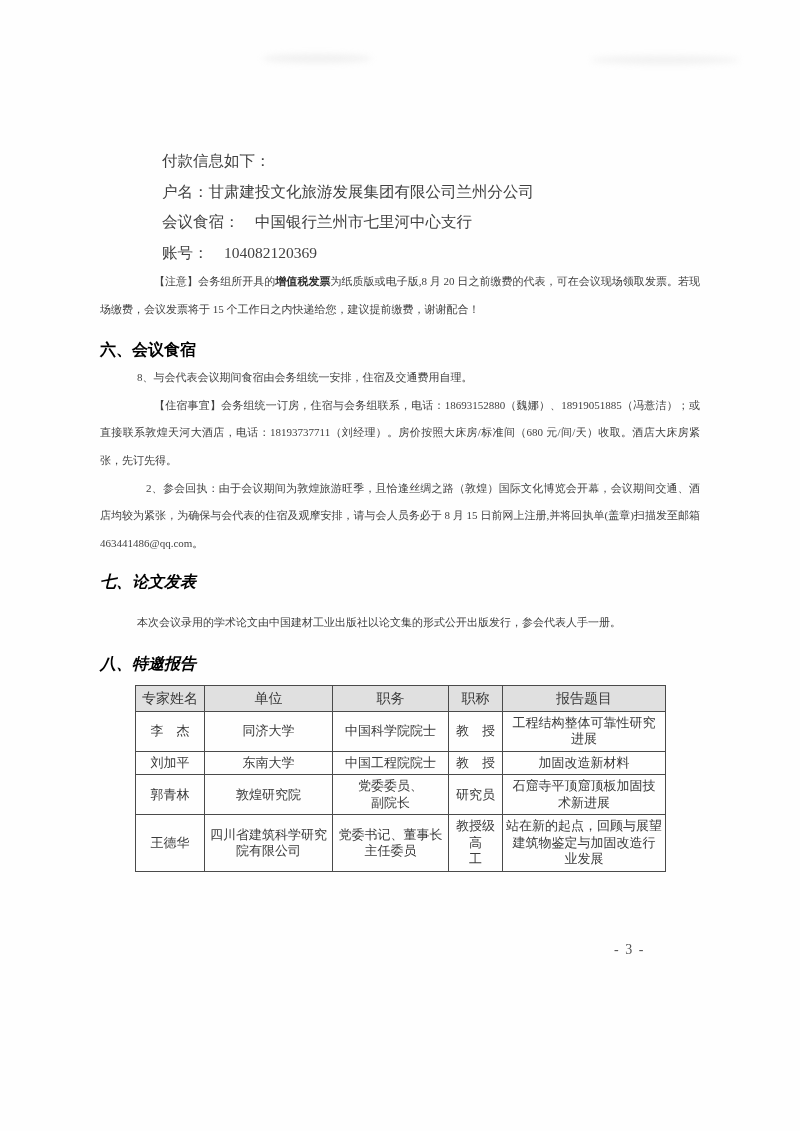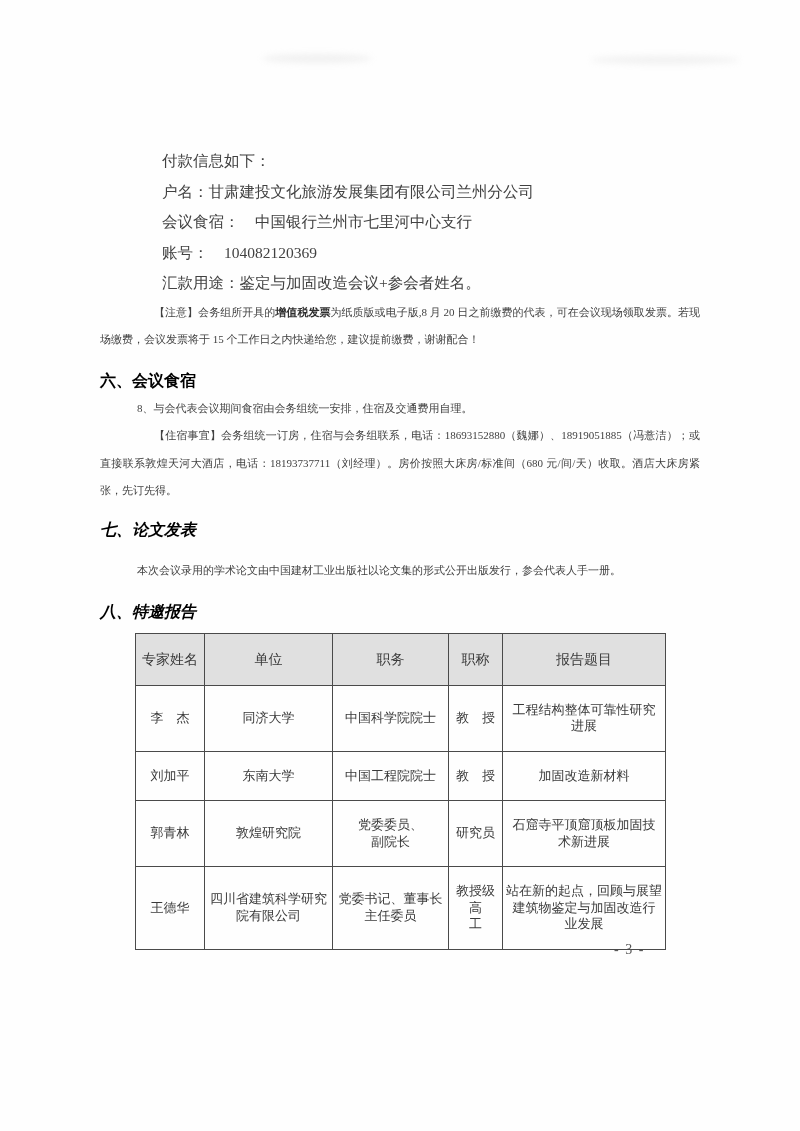--- a/index.html
+++ b/index.html
@@ -23,21 +23,21 @@
     margin:0; font-size:16px; font-weight:bold; line-height:22px; color:#000000;
   }
   .h.six   { margin-top:16px; margin-bottom:3px; }
   .h.seven { margin-top:14px; margin-bottom:16px;font-style:italic; }
   .h.eight { margin-top:16px; margin-bottom:10px;font-style:italic; }
   table.reports {
     border-collapse:collapse; table-layout:fixed; width:530px; margin-left:35px;
   }
   table.reports th, table.reports td {
     border:1px solid #4a4a4a; text-align:center; vertical-align:middle;
-    white-space:pre-line; padding:16px 1px; overflow:hidden;margin-left:44px;
+    white-space:pre-line; padding:3px 1px; overflow:hidden;margin-left:44px;
   }
   table.reports th {
     background:#e0e0e0; font-weight:normal; font-size:14px; line-height:19px;
     color:#3a3a3a;
   }
   table.reports td { font-size:13px; line-height:16.5px; color:#3a3a3a; }
   .pagenum {
     position:absolute; left:614px; top:942px; font-size:14px; color:#555555;
     letter-spacing:1.5px; font-family:"Liberation Serif",serif;
   }
@@ -55,28 +55,28 @@
   <div class="smudge s1"></div>
   <div class="smudge s2"></div>
 
   <div class="content">
 
     <div class="payment">
       <p>付款信息如下：</p>
       <p>户名：甘肃建投文化旅游发展集团有限公司兰州分公司</p>
       <p>会议食宿：　中国银行兰州市七里河中心支行</p>
       <p>账号：　104082120369</p>
-      <p>汇款用途：鉴定与加固改造会议+参会者姓名。</p>
     </div>
 
     <p class="para"><span class="indent-sp" style="margin-left:54px;">【注意】会务组所开具的</span><b>增值税发票</b><span>为纸质版或电子版,8 月 20 日之前缴费的代表，可在会议现场领取发票。若现场缴费，会议发票将于 15 个工作日之内快递给您，建议提前缴费，谢谢配合！</span></p>
 
     <h2 class="h six">六、会议食宿</h2>
     <p class="para indent-num">8、与会代表会议期间食宿由会务组统一安排，住宿及交通费用自理。</p>
     <p class="para indent-bracket">【住宿事宜】会务组统一订房，住宿与会务组联系，电话：18693152880（魏娜）、18919051885（冯薏洁）；或直接联系敦煌天河大酒店，电话：18193737711（刘经理）。房价按照大床房/标准间（680 元/间/天）收取。酒店大床房紧张，先订先得。</p>
+    <p class="para indent-num2">2、参会回执：由于会议期间为敦煌旅游旺季，且恰逢丝绸之路（敦煌）国际文化博览会开幕，会议期间交通、酒店均较为紧张，为确保与会代表的住宿及观摩安排，请与会人员务必于 8 月 15 日前网上注册,并将回执单(盖章)扫描发至邮箱 463441486@qq.com。</p>
 
     <h2 class="h seven">七、论文发表</h2>
     <p class="para indent-num">本次会议录用的学术论文由中国建材工业出版社以论文集的形式公开出版发行，参会代表人手一册。</p>
 
     <h2 class="h eight">八、特邀报告</h2>
 
     <table class="reports">
       <colgroup>
         <col style="width:69px">
           <col style="width:128px">

